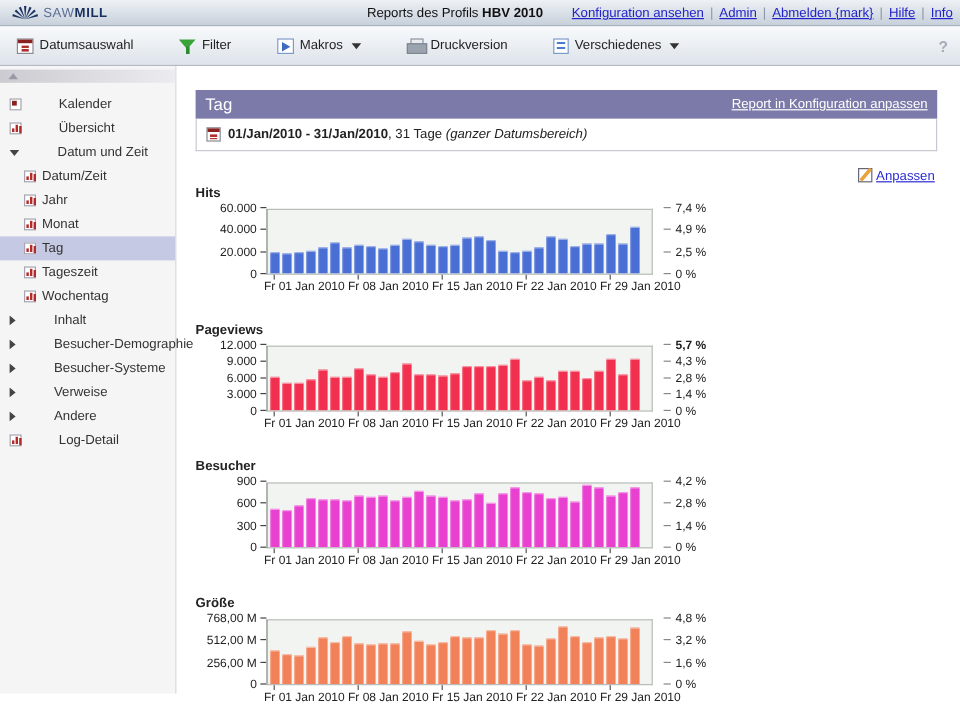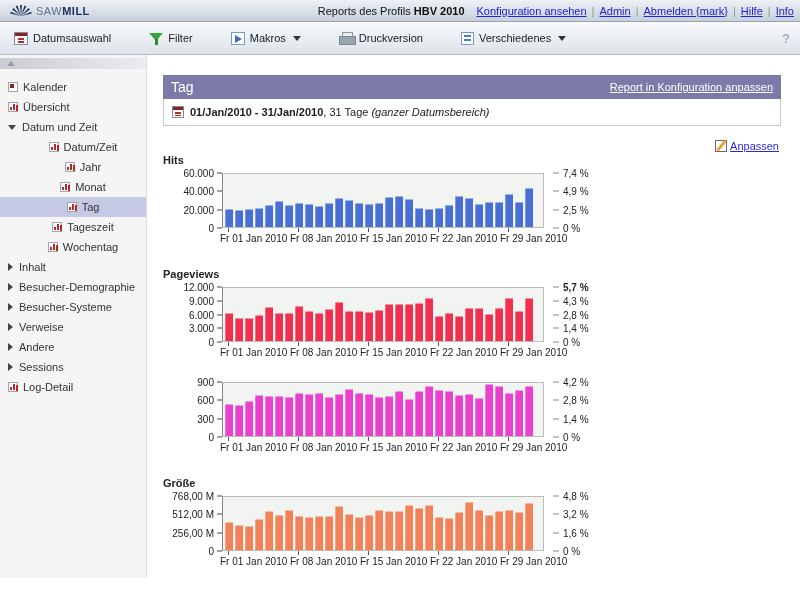--- a/index.html
+++ b/index.html
@@ -7,21 +7,21 @@
               font-family:"Liberation Sans", sans-serif; color:#222; }
 
   
   .topbar { height:22px; display:flex; align-items:center; justify-content:space-between;
             padding:0 6px 0 10px; background:linear-gradient(#eef1f5,#c7d0db);
             border-bottom:1px solid #98a2ae; font-size:11px; }
   .logo { display:flex; align-items:center; gap:4px; }
   .logo-saw { color:#5a6f96; font-weight:normal; letter-spacing:.5px; }
   .logo-mill { color:#17305e; font-weight:bold; letter-spacing:.5px; }
   .top-right { display:flex; align-items:center; gap:6px; white-space:nowrap; }
-  .report-title { color:#111; margin-right:6px; }
+  .report-title { color:#111; margin-right:18px; }
   .report-title b { font-weight:bold; }
   .top-links a { color:#2323cc; text-decoration:underline; cursor:pointer;text-align:right; }
   .sep { color:#8b97a6; margin:0 5px; }
 
   
   .toolbar { height:33px; display:flex; align-items:center; padding:0 10px 0 14px;
              background:linear-gradient(#f8fafc,#dde3ea); border-bottom:1px solid #b3bac4;
              font-size:11px; }
   .tb-item { display:flex; align-items:center; gap:5px; margin-right:38px; cursor:pointer; }
   .tb-caret { width:0; height:0; border-left:4px solid transparent; border-right:4px solid transparent;
@@ -54,22 +54,22 @@
 
   
   .body-row { display:flex; height:580px; }
   .sidebar { width:147px; min-width:147px; background:#f5f5f6; border-right:1px solid #dcdce0;
              height:523px; font-size:11px; padding-top:2px; }
   .scroll-strip { height:11px; margin:1px 0 8px 0; background:linear-gradient(to right,#cbcbd1,#ececf0);
                   display:flex; align-items:center; padding-left:7px; cursor:pointer; }
   .up-tri { width:0; height:0; border-left:4px solid transparent; border-right:4px solid transparent;
             border-bottom:5px solid #9a9aa6; }
   .side-item { display:flex; align-items:center; height:20px; cursor:pointer; color:#333; }
-  .side-item.lvl0 { padding-left:8px; }
-  .side-item.lvl1 { padding-left:20px;justify-content:center; }
+  .side-item.lvl0 { padding-left:8px;gap:26px; }
+  .side-item.lvl1 { padding-left:20px; }
   .side-item.selected { background:#c6c9e3; }
   .side-label { margin-left:5px; white-space:nowrap; }
   .tri-right { width:0; height:0; border-top:4px solid transparent; border-bottom:4px solid transparent;
                border-left:5px solid #444; margin-right:1px; }
   .tri-down { width:0; height:0; border-left:4px solid transparent; border-right:4px solid transparent;
               border-top:5px solid #444; margin-right:1px; }
   .mini-chart { width:10px; height:10px; min-width:10px; background:#fff; border:1px solid #a4a4ae; position:relative; }
   .mini-chart::before { content:""; position:absolute; left:1px; bottom:1px; width:2px; height:3px; background:#b22a2a; }
   .mini-chart::after { content:""; position:absolute; left:4px; bottom:1px; width:2px; height:6px; background:#b22a2a;
       box-shadow:3px 1px 0 -0px #b22a2a; }
@@ -218,24 +218,20 @@
           <span class="tri-right"></span>
           <span class="side-label">Besucher-Systeme</span>
         </div>
         <div class="side-item lvl0">
           <span class="tri-right"></span>
           <span class="side-label">Verweise</span>
         </div>
         <div class="side-item lvl0">
           <span class="tri-right"></span>
           <span class="side-label">Andere</span>
-        </div>
-        <div class="side-item lvl0">
-          <span class="tri-right"></span>
-          <span class="side-label">Sessions</span>
         </div>
         <div class="side-item lvl0">
           <span class="mini-chart"></span>
           <span class="side-label">Log-Detail</span>
         </div>
       </div>
   </nav>
 
   <main class="content">
     <div class="title-bar">
@@ -370,20 +366,21 @@
             <span class="xlabel" style="left: 68px;">Fr 08 Jan 2010</span>
             <span class="xtickline" style="left: 146px;"></span>
             <span class="xlabel" style="left: 138px;">Fr 15 Jan 2010</span>
             <span class="xtickline" style="left: 216px;"></span>
             <span class="xlabel" style="left: 208px;">Fr 22 Jan 2010</span>
             <span class="xtickline" style="left: 286px;"></span>
             <span class="xlabel" style="left: 278px;">Fr 29 Jan 2010</span>
           </div>
         </div>
         <div class="chart-block">
+          <div class="chart-title">Besucher</div>
           <div class="chart-row">
             <div class="ycol">
               <span class="ytick" style="top: 0px;">900</span>
               <span class="ytick" style="top: 18.3333px;">600</span>
               <span class="ytick" style="top: 36.6667px;">300</span>
               <span class="ytick" style="top: 55px;">0</span>
             </div>
             <div class="plot">
               <span class="bar" style="height: 32px; background: rgb(232, 65, 208);"></span>
               <span class="bar" style="height: 31px; background: rgb(232, 65, 208);"></span>

